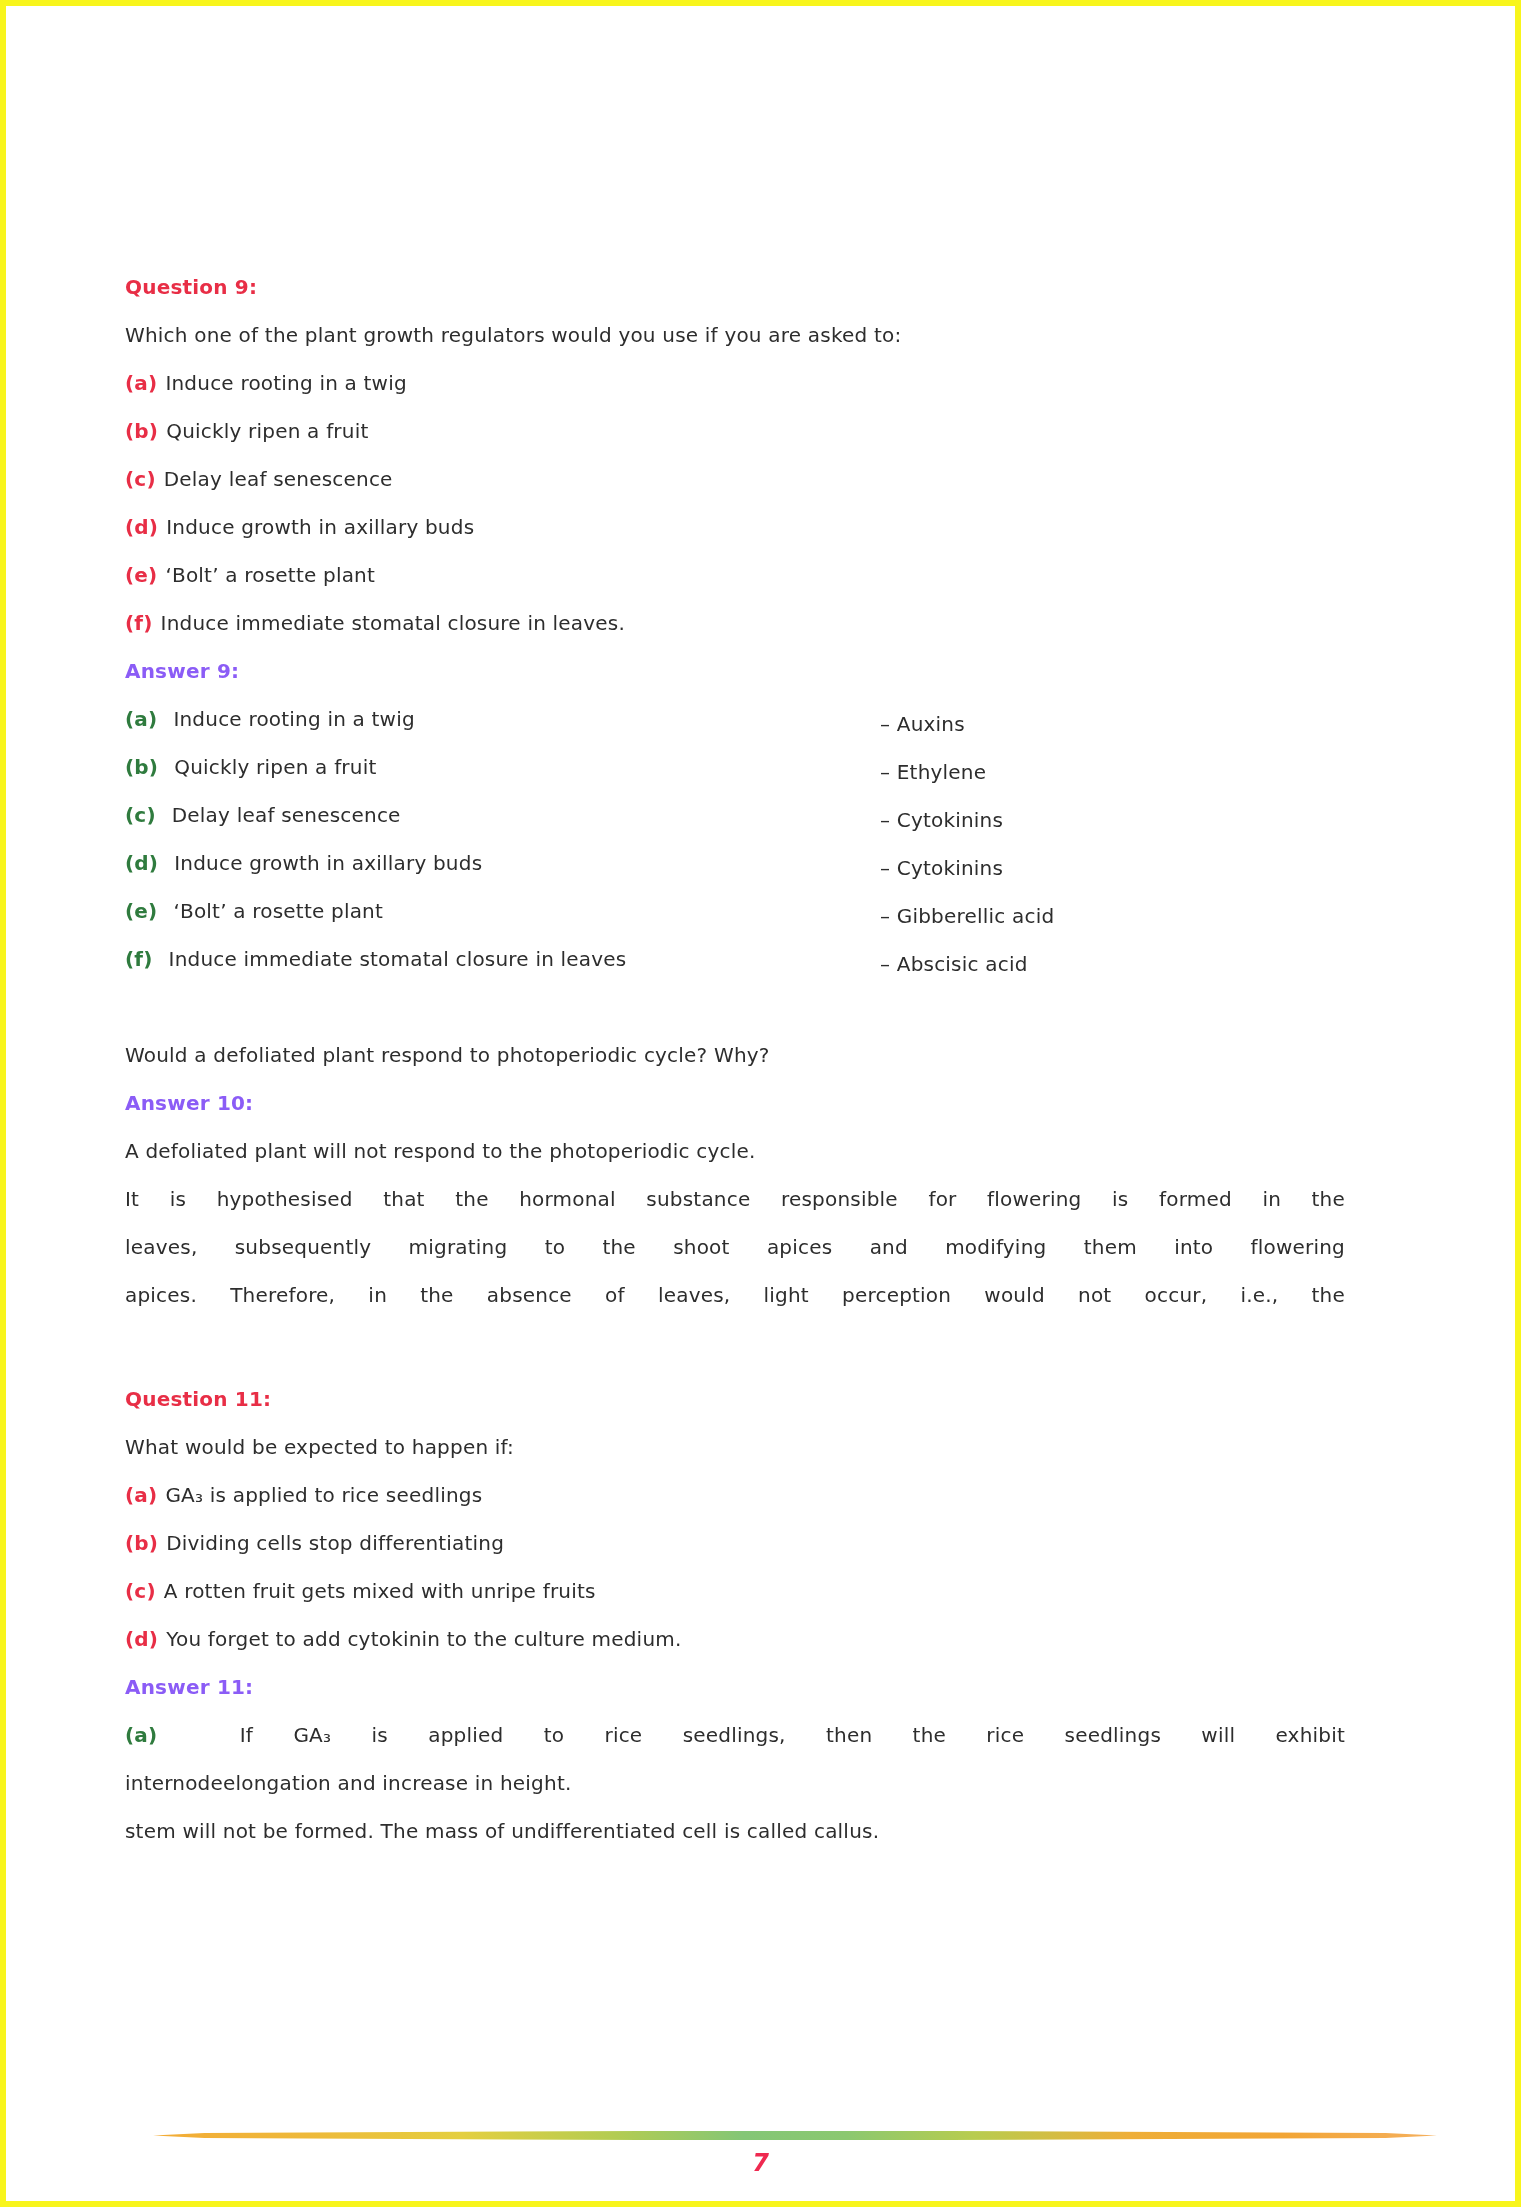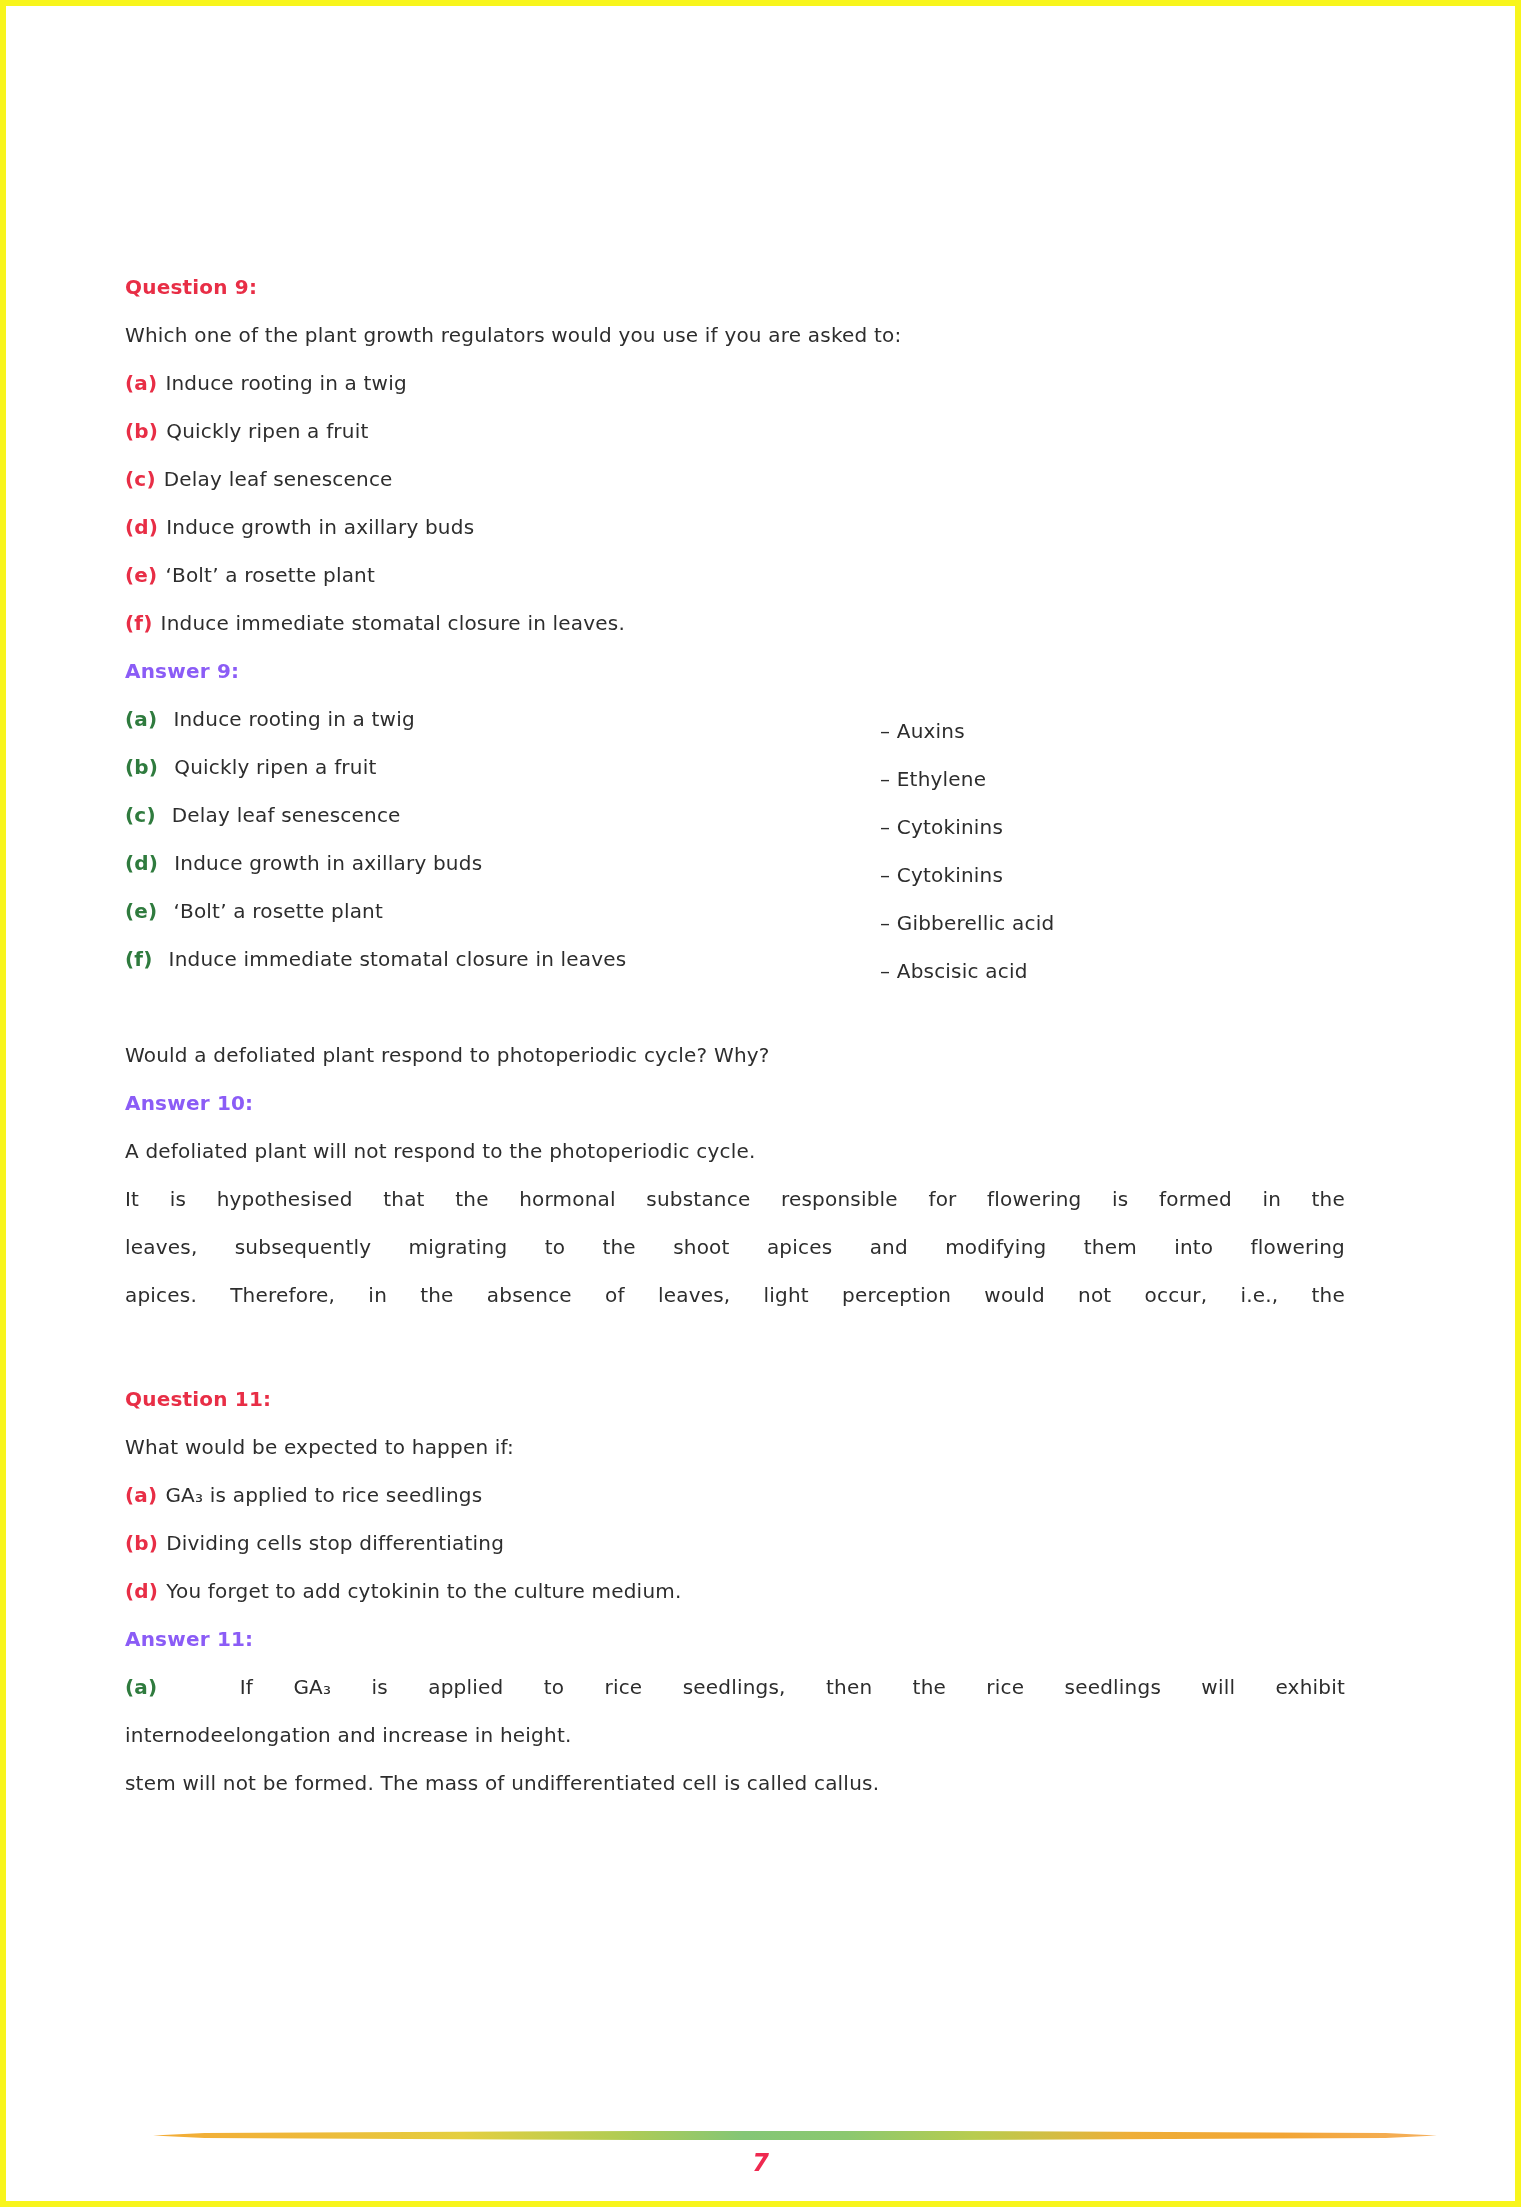--- a/index.html
+++ b/index.html
@@ -40,21 +40,21 @@
   }
 
   .lbl { font-weight: bold; }
   .lbl.red { color: #e82e46; margin-right: 8px; }
   .lbl.green { color: #2f7b3e; margin-right: 16px; }
 
   .ansrow { position: relative; }
   .ansrow .match {
     position: absolute;
     left: 755px;
-    top: 12px;
+    top: 5px;
     height: 48px;
     line-height: 48px;
   }
 
   .jline {
     text-align: justify;
     text-align-last: justify;
   }
   .jline .gap { display: inline-block; width: 26px; }
 
@@ -155,20 +155,23 @@
     <div class="ln heading-red nowrap mt8">Question 11:</div>
     <div class="ln nowrap">What would be expected to happen if:</div>
 
     <div class="ln nowrap">
       <span class="lbl red">(a)</span><span>GA₃ is applied to rice seedlings</span>
     </div>
     <div class="ln nowrap">
       <span class="lbl red">(b)</span><span>Dividing cells stop differentiating</span>
     </div>
     <div class="ln nowrap">
+      <span class="lbl red">(c)</span><span>A rotten fruit gets mixed with unripe fruits</span>
+    </div>
+    <div class="ln nowrap">
       <span class="lbl red">(d)</span><span>You forget to add cytokinin to the culture medium.</span>
     </div>
 
     <div class="ln heading-green nowrap">Answer 11:</div>
 
     <div class="ln jline">
       <span class="lbl green">(a)</span><span class="gap"></span> <span>If GA₃ is applied to rice seedlings, then the rice seedlings will exhibit</span>
     </div>
     <div class="ln nowrap">internodeelongation and increase in height.</div>
 

